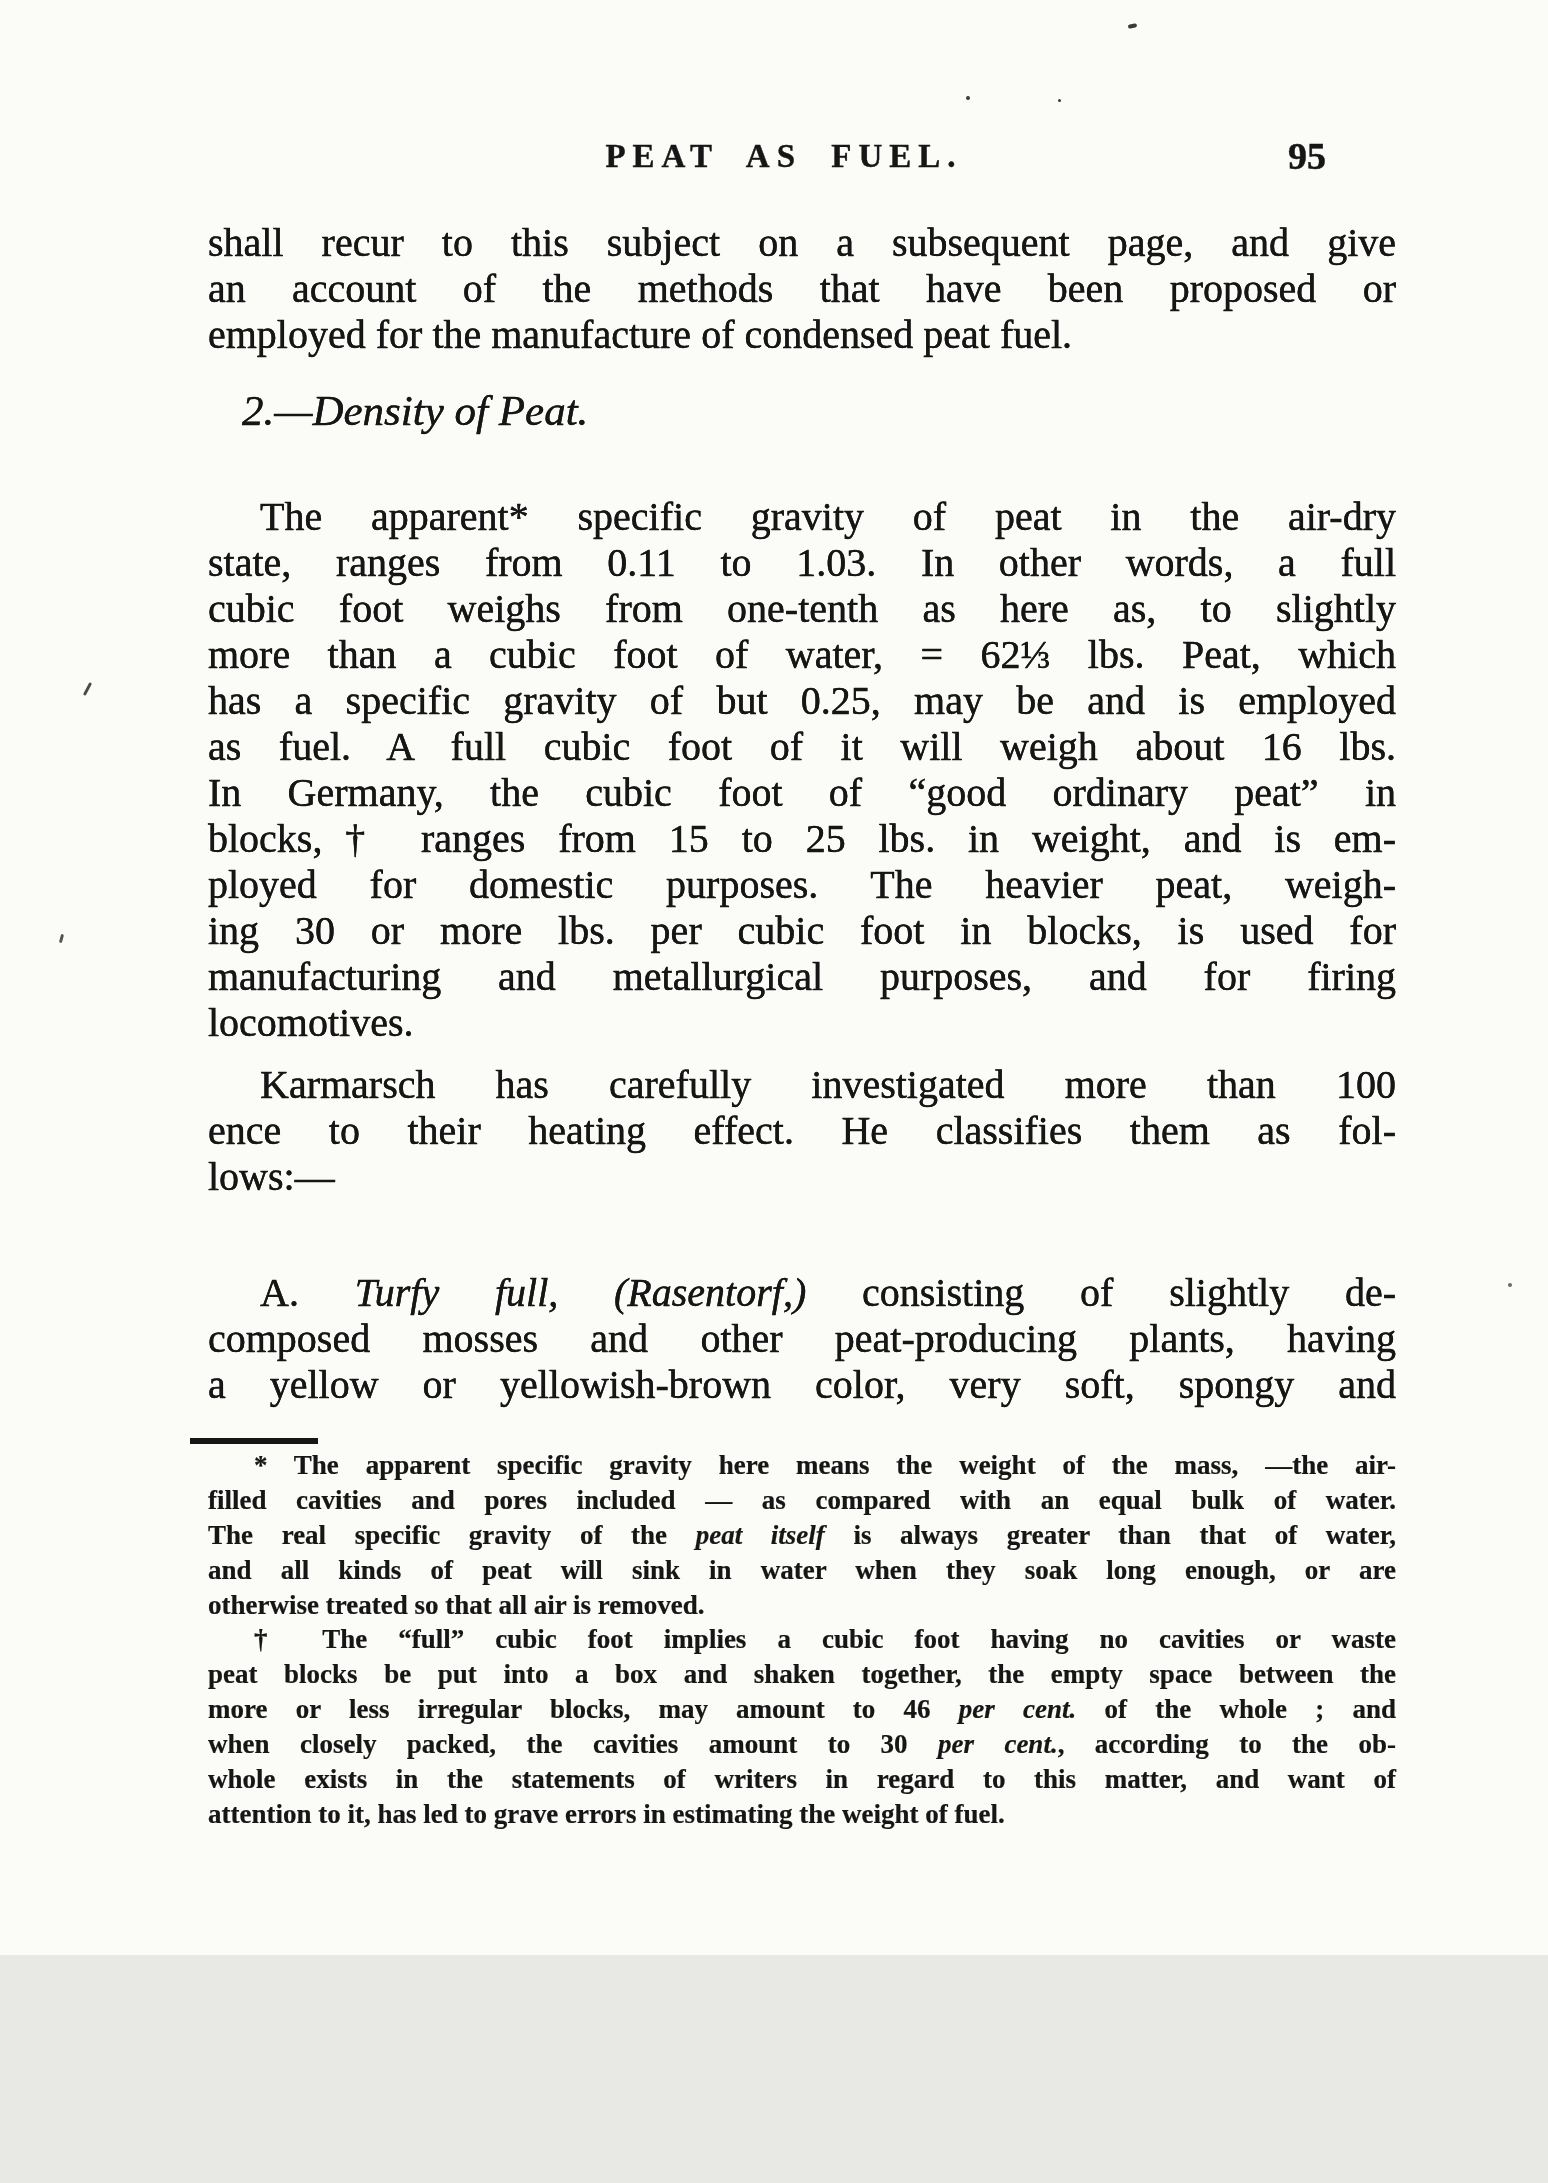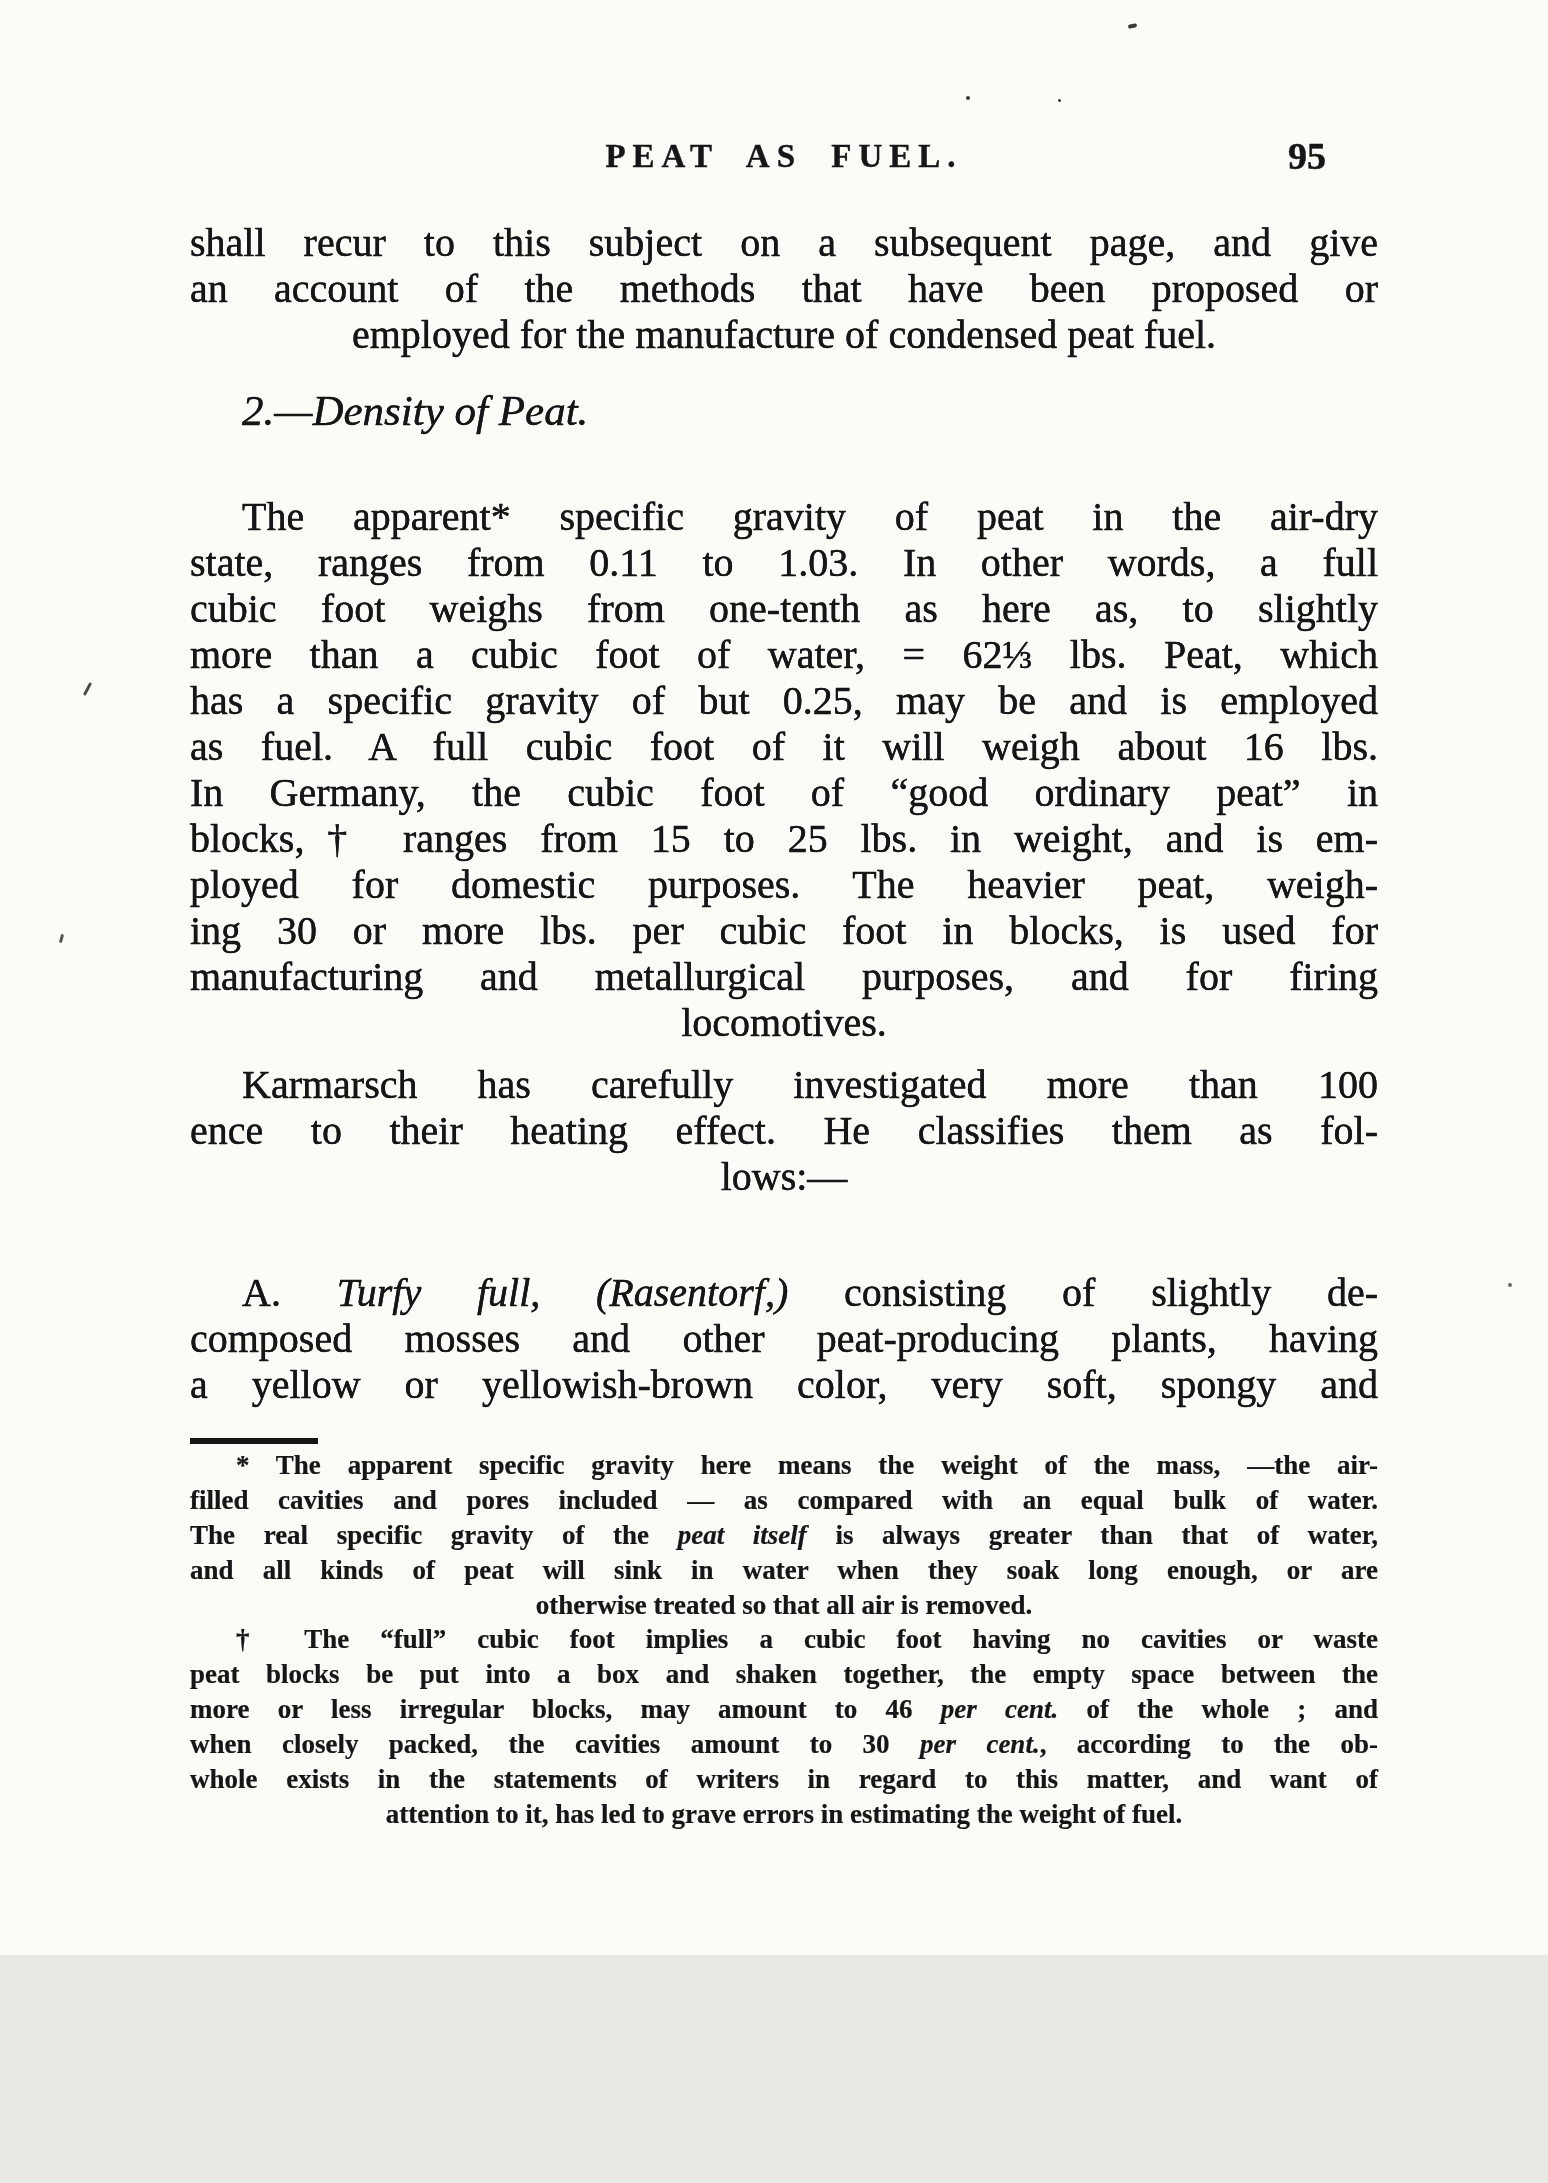--- a/index.html
+++ b/index.html
@@ -19,32 +19,32 @@
     text-align:center;
     font-size:33px; font-weight:bold;
     letter-spacing:7px; word-spacing:14px;
     -webkit-text-stroke:0.4px var(--ink);
   }
   .page-number {
     position:absolute; right:52px; top:-4px;
     font-size:38px; font-weight:bold;
     -webkit-text-stroke:0.5px var(--ink);
   }
-  .para { position:absolute; left:190px; width:1188px; }
+  .para { position:absolute; left:208px; width:1188px; }
   .body {
     font-size:40px; line-height:46px;
     text-shadow:0 0 0.6px var(--ink);
     -webkit-text-stroke:0.35px var(--ink);
   }
   .fn {
     font-size:27px; line-height:35px; font-weight:bold;
     -webkit-text-stroke:0.2px var(--ink);
   }
   .line { text-align:justify; text-align-last:justify; }
-  .line.noj { text-align:center; text-align-last:auto; }
+  .line.noj { text-align:left; text-align-last:auto; }
   .line.indent { padding-left:52px; }
   .fn .line.indent { padding-left:46px; }
   .it { font-style:italic; }
   .heading {
     position:absolute; left:242px; top:386px;
     font-size:43px; font-style:italic;
     text-shadow:0 0 0.6px var(--ink);
     -webkit-text-stroke:0.3px var(--ink);
   }
   #p1 { top:220px; }

